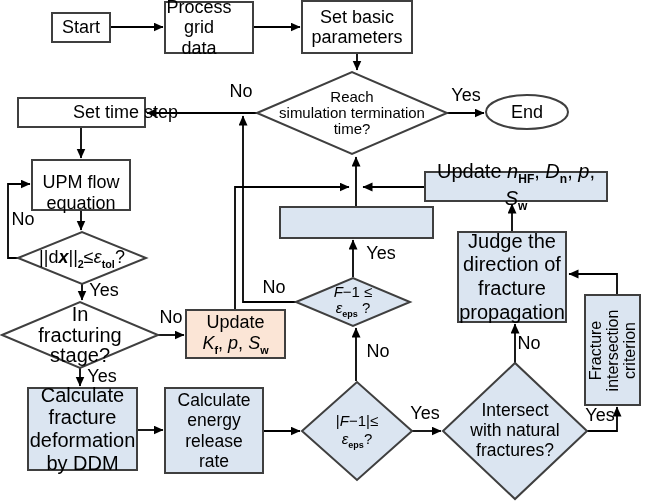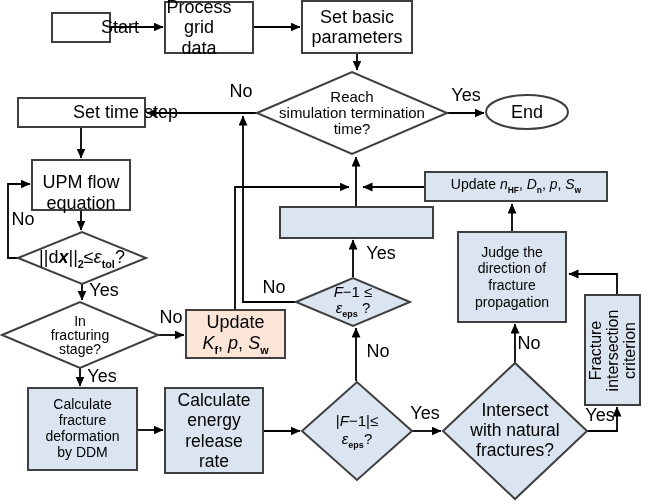--- a/index.html
+++ b/index.html
@@ -3,21 +3,21 @@
 <meta charset="utf-8">
 <style>
   html,body { margin:0; padding:0; background:#fff; }
   .stage {
     position:relative; width:650px; height:504px; background:#ffffff;
     font-family:"Liberation Sans", sans-serif; color:#000; overflow:hidden;
   }
   .stage svg { position:absolute; left:0; top:0; }
   .lbl {
     position:absolute; display:flex; align-items:center; justify-content:center;
-    text-align:center; white-space:pre-line; line-height:1.12; font-size:14px;
+    text-align:center; white-space:pre-line; line-height:1.12; font-size:20px;
   }
   .edge { position:absolute; transform:translate(-50%,-50%); font-size:18px; white-space:nowrap; }
   sub { font-size:0.6em; }
   .shape { stroke:#3f3f3f; stroke-width:2px; }
   .conn  { stroke:#000000; stroke-width:1.8px; fill:none; }
   .fs15 { font-size:15px; } .fs155 { font-size:18px;text-align:right; }
   .fs165 { font-size:15px; } .fs175 { font-size:17.5px; } .fs18 { font-size:18px; }
   .rot { position:absolute; left:-27.5px; top:27.5px; width:110px; height:55px;
          transform:rotate(-90deg); display:flex; align-items:center; justify-content:center;
          text-align:center; white-space:pre-line; line-height:1.05; font-size:16px; }
@@ -77,21 +77,21 @@
       <polygon class="shape" points="296,302 353,278 410,302 353,326" fill="#dbe5f1"></polygon>
       <rect class="shape" x="280" y="207" width="153" height="31" fill="#dbe5f1"></rect>
       <rect class="shape" x="425" y="172" width="182" height="29" fill="#dbe5f1"></rect>
       <rect class="shape" x="458" y="232" width="108" height="90" fill="#dbe5f1"></rect>
       <rect class="shape" x="585" y="295" width="55" height="110" fill="#dbe5f1"></rect>
       <polygon class="shape" points="302,431 357,382 412,431 357,480" fill="#dbe5f1"></polygon>
       <polygon class="shape" points="443,431 515,363 587,431 515,499" fill="#dbe5f1"></polygon>
     </g>
   </svg>
 
-  <div class="lbl fs18" style="left:52px;top:13px;width:58px;height:29px;padding-left:39px;">Start</div>
+  <div class="lbl fs18" style="left:52px;top:13px;width:58px;height:29px;">Start</div>
   <div class="lbl fs18" style="left:165px;top:2px;width:68px;height:51px;">Process
 grid data</div>
   <div class="lbl fs18" style="left:302px;top:1px;width:110px;height:52px;">Set basic
 parameters</div>
   <div class="lbl fs165" style="left:257px;top:72px;width:190px;height:82px;line-height:1.08;">Reach
 simulation termination
 time?</div>
   <div class="lbl fs18" style="left:486px;top:95px;width:82px;height:34px;">End</div>
   <div class="lbl fs18" style="left:18px;top:98px;width:127px;height:29px;margin-left:44px;">Set time step</div>
   <div class="lbl fs18" style="left:32px;top:160px;width:98px;height:65px;">UPM flow

